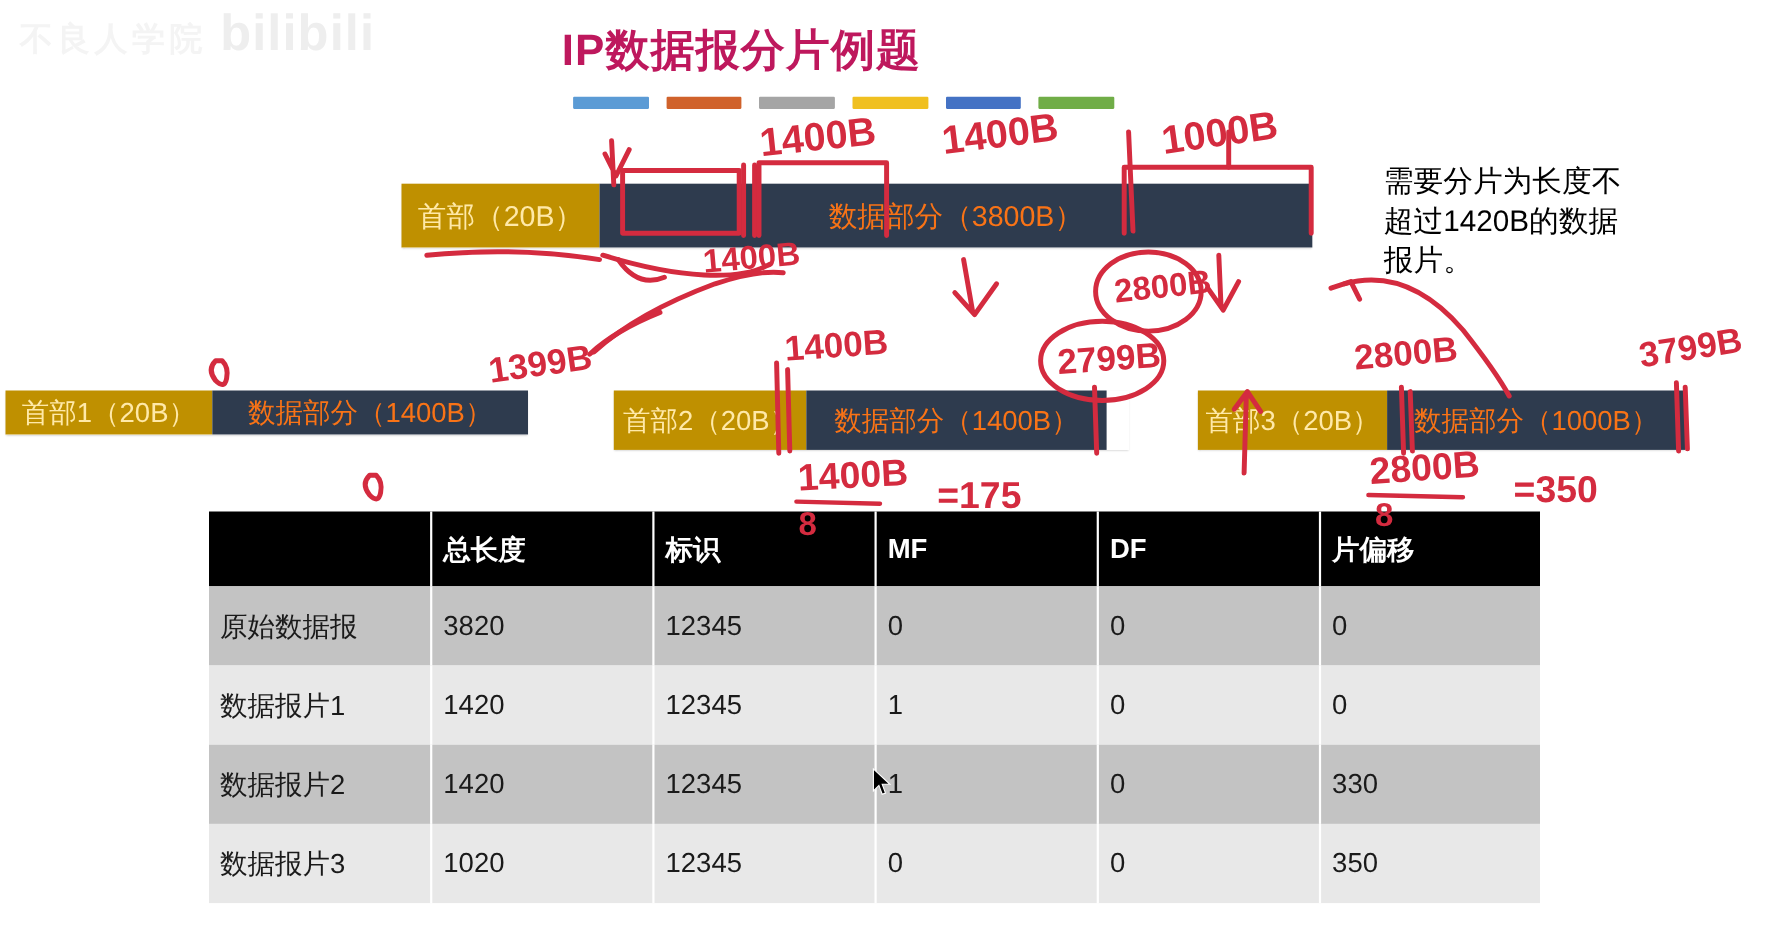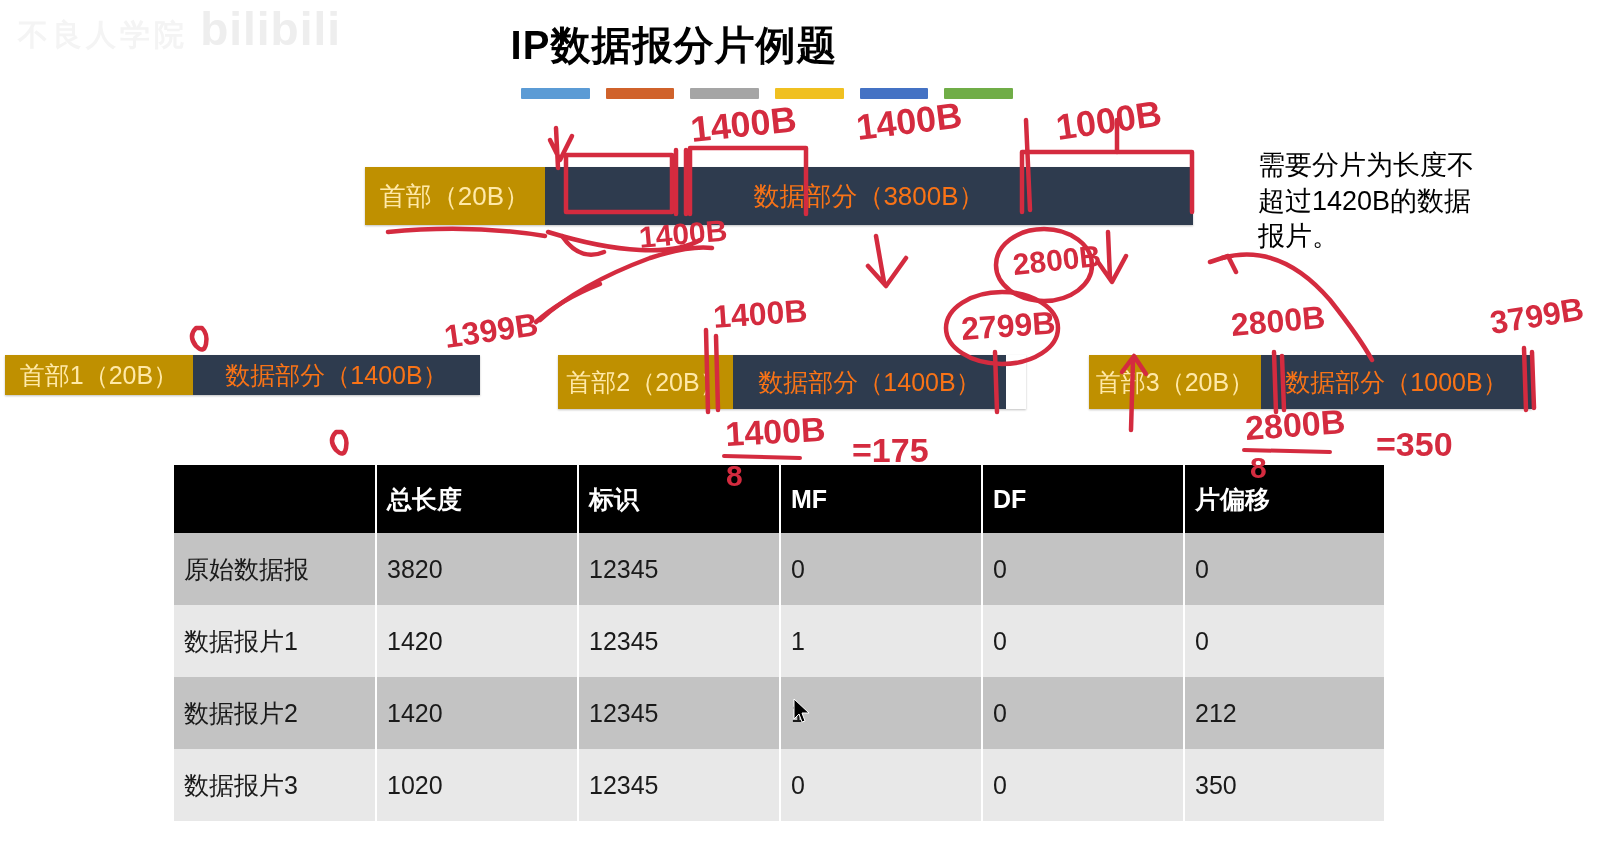--- a/index.html
+++ b/index.html
@@ -18,21 +18,21 @@
     letter-spacing:1px;line-height:1;white-space:nowrap;
     user-select:none;
   }
   #watermark .wm-cn{font-size:30px;color:#f4f4f4;letter-spacing:4px;}
   #watermark .wm-bili{font-size:46px;color:#eeeeee;}
 
   
   #title{
     position:absolute;left:0;top:18px;width:1348px;
     text-align:center;
-    font-size:40px;font-weight:bold;color:#000000;
+    font-size:40px;font-weight:bold;color:#be185d;
     letter-spacing:1px;
   }
 
   #color-bars{
     position:absolute;left:521px;top:88px;
     width:492px;height:11px;
     display:flex;gap:16px;
   }
   #color-bars div{flex:1 1 auto;height:11px;border-radius:1px;}
 
@@ -61,21 +61,21 @@
   #bar-frag3 .head{width:172px;font-size:25px;}
   #bar-frag3 .data{width:271px;font-size:25px;}
 
   
   #side-note{
     position:absolute;left:1258px;top:148px;width:230px;
     font-size:27px;line-height:1.32;color:#000000;
   }
 
   
-  #table-wrap{position:absolute;left:174px;top:465px;width:1210px;}
+  #table-wrap{position:absolute;left:190px;top:465px;width:1210px;}
   table{border-collapse:collapse;width:1210px;table-layout:fixed;}
   th,td{
     text-align:left;vertical-align:middle;
     padding:0 10px;
     font-size:25px;color:#1a1a1a;
     border-right:2px solid #ffffff;
     height:72px;
   }
   th:last-child,td:last-child{border-right:none;}
   thead th{background:#000000;color:#ffffff;font-weight:bold;height:68px;}
@@ -173,21 +173,21 @@
           <td>1</td>
           <td>0</td>
           <td>0</td>
         </tr>
         <tr class="dark">
           <td>数据报片2</td>
           <td>1420</td>
           <td>12345</td>
           <td>1</td>
           <td>0</td>
-          <td>212</td>
+          <td>330</td>
         </tr>
         <tr class="light">
           <td>数据报片3</td>
           <td>1020</td>
           <td>12345</td>
           <td>0</td>
           <td>0</td>
           <td>350</td>
         </tr>
       </tbody>

